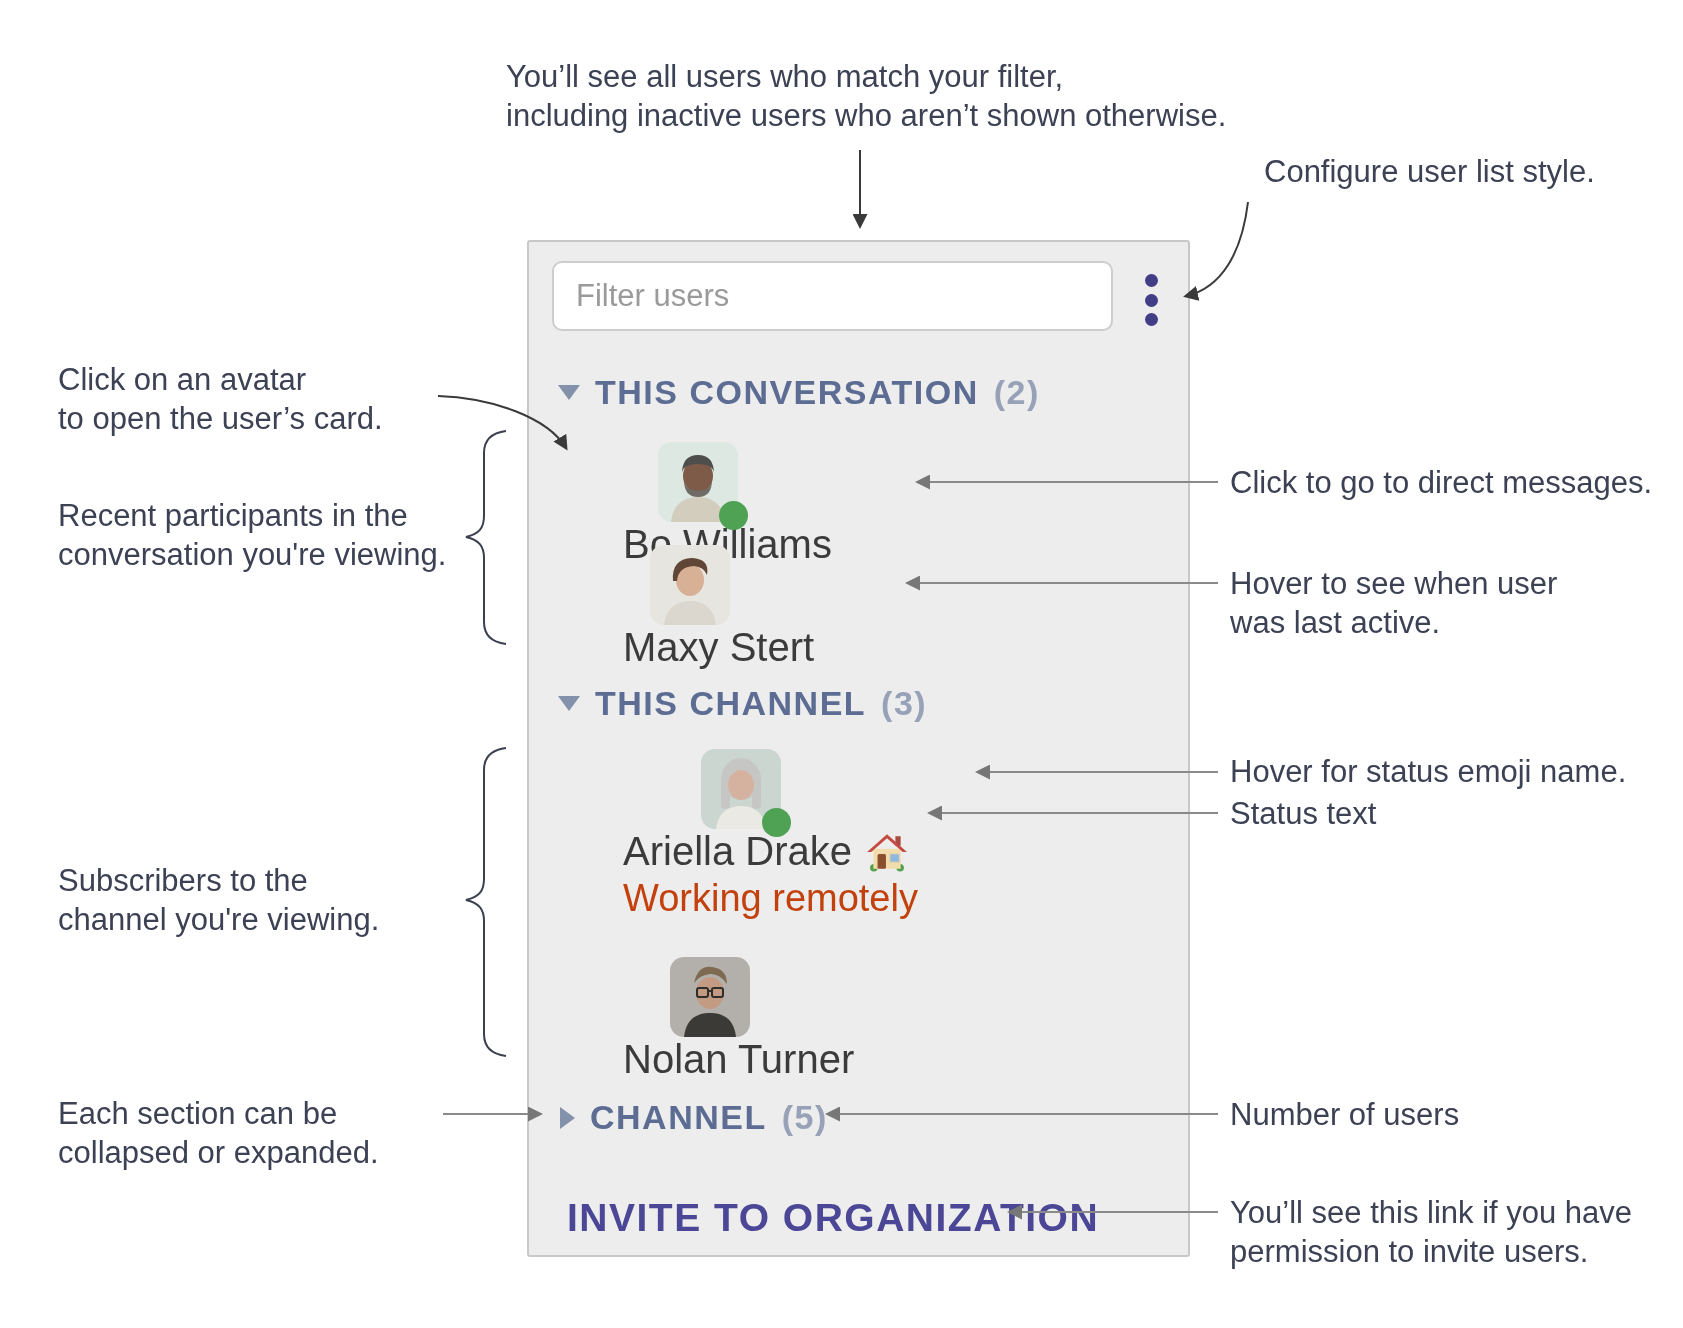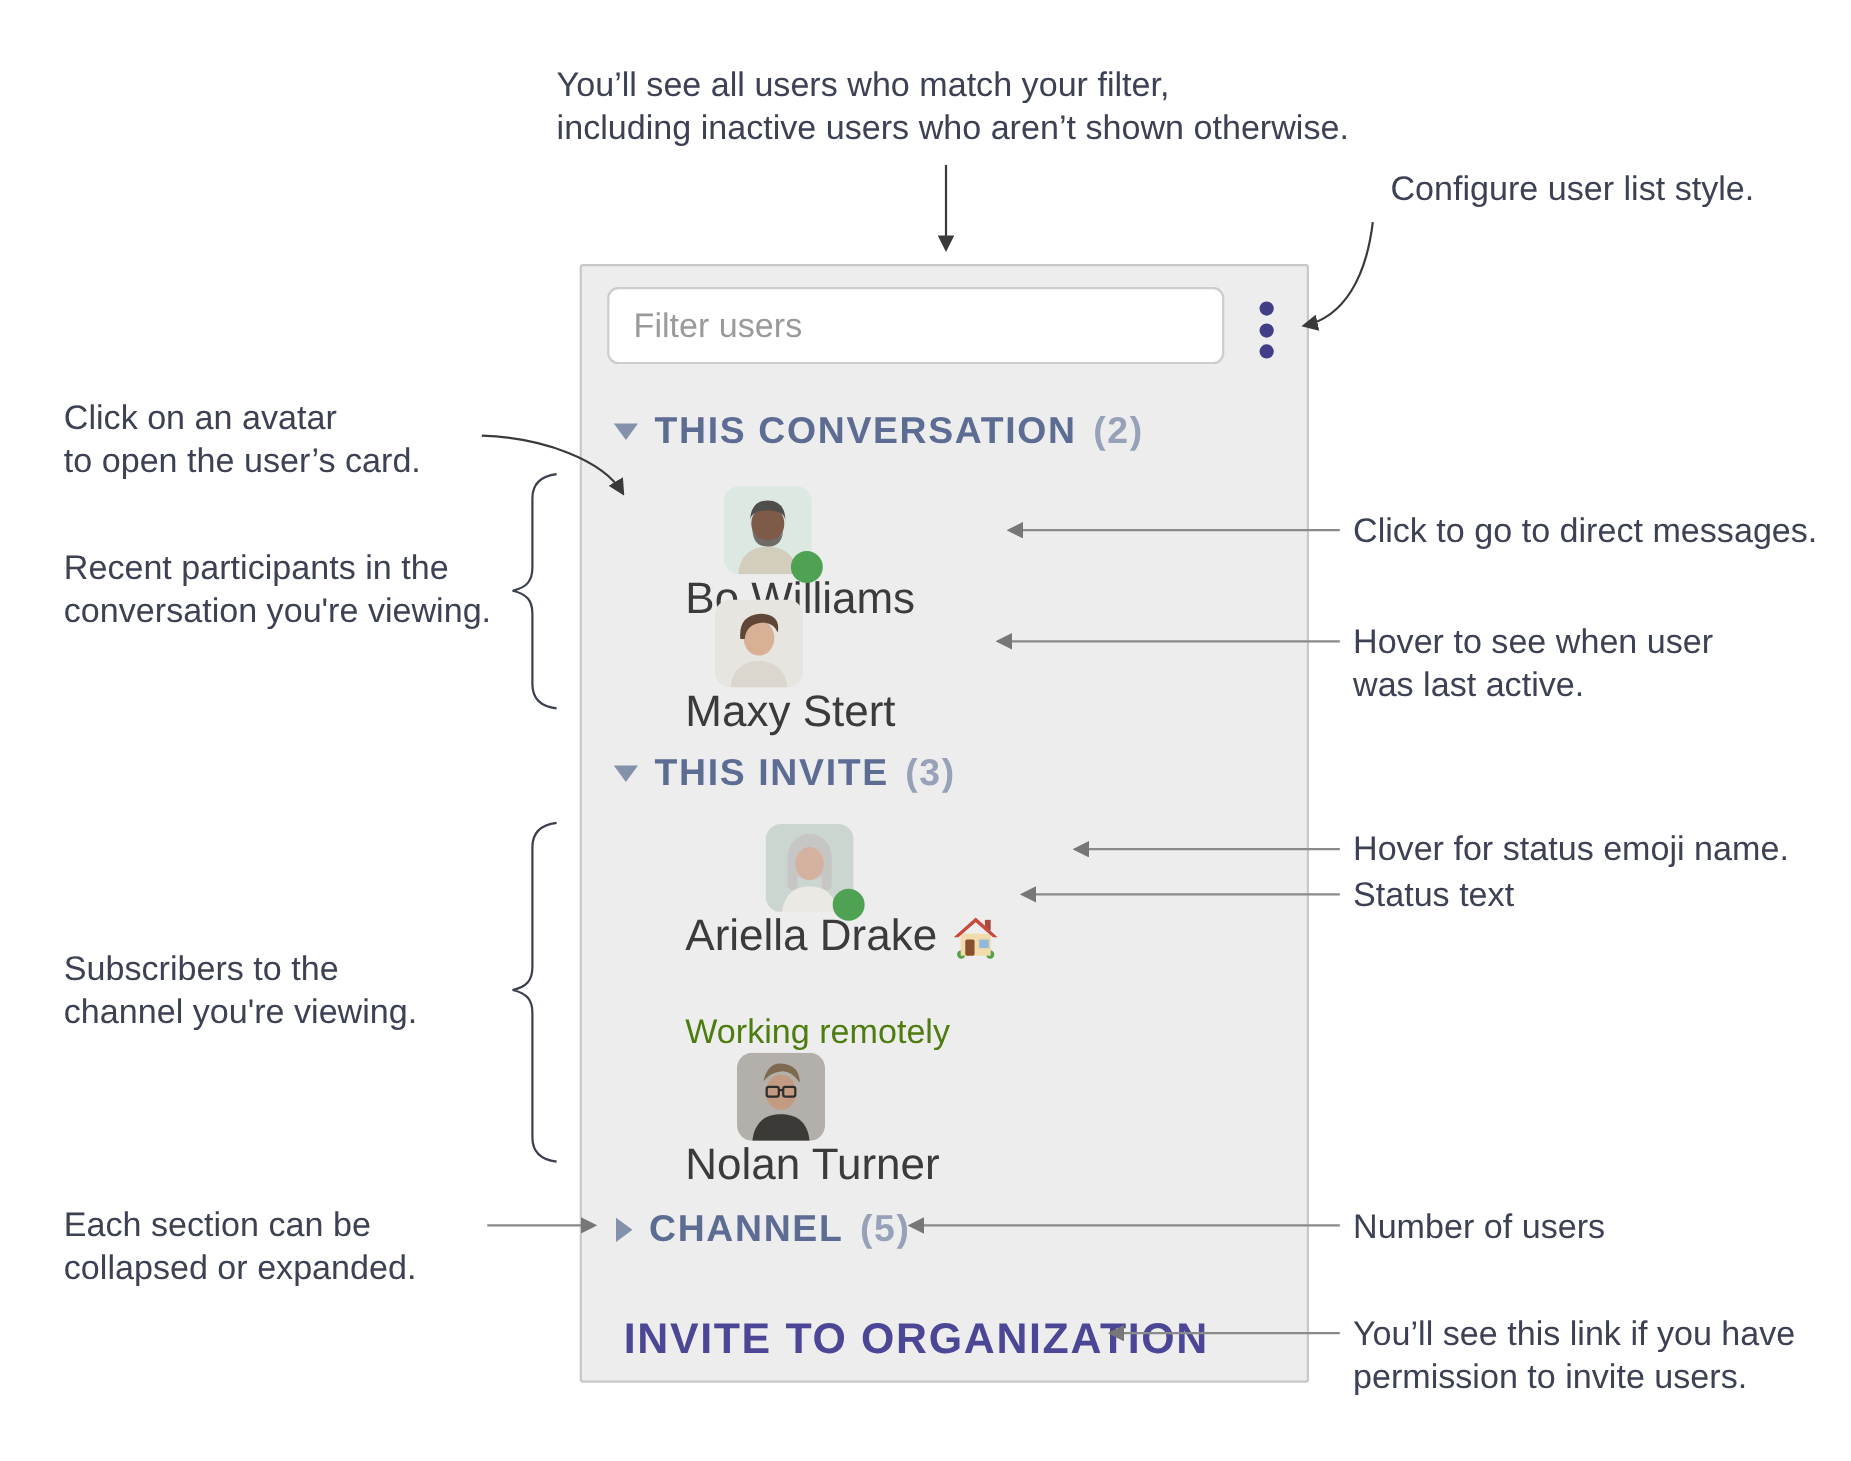--- a/index.html
+++ b/index.html
@@ -27,23 +27,23 @@
   .tri-down{width:0;height:0;border-left:11px solid transparent;border-right:11px solid transparent;
             border-top:15px solid #8391ab;}
   .tri-right{width:0;height:0;border-top:11px solid transparent;border-bottom:11px solid transparent;
              border-left:15px solid #8391ab;}
 
   .row{position:absolute;left:36px;display:flex;align-items:center;flex-direction:column;}
   .avatar{position:relative;width:80px;height:80px;border-radius:14px;overflow:visible;cursor:pointer;flex:none;}
   .avatar svg{border-radius:14px;display:block;}
   .pdot{position:absolute;left:61px;top:59px;width:29px;height:29px;border-radius:50%;background:#4fa254;}
   .uname{margin-left:58px;font-size:40px;color:#3b3b3b;cursor:pointer;}
-  .ustack{margin-left:58px;display:flex;flex-direction:column;gap:43px;}
+  .ustack{margin-left:58px;display:flex;flex-direction:column;}
   .ustack .nline{display:flex;align-items:center;gap:14px;}
-  .status{font-size:31px;color:#4d7c0f;margin-top:3px;}
+  .status{font-size:38px;color:#c2410c;margin-top:3px;}
   .invite{position:absolute;left:38px;top:954px;font-size:39px;font-weight:bold;
           letter-spacing:1.5px;color:#4b4796;cursor:pointer;}
 
   
   .overlay{position:absolute;left:0;top:0;width:1683px;height:1328px;pointer-events:none;z-index:5;}
 </style>
 </head>
 <body>
 
 <div class="canvas">
@@ -130,21 +130,21 @@
           <ellipse cx="40" cy="35" rx="14" ry="16" fill="#d7b096"></ellipse>
           <path d="M23 36 Q21 14 42 13 Q60 14 57 30 Q54 22 44 21 Q28 22 27 36 Z" fill="#5f4636"></path>
           <path d="M14 80 C16 62 28 56 40 56 C52 56 64 62 66 80 Z" fill="#dbd7cf"></path>
         </svg>
       </div>
       <div class="uname">Maxy Stert</div>
     </div>
 
     <div class="sec-h" style="left:29px;top:442px;">
       <span class="tri-down"></span>
-      <span>THIS INVITE</span>
+      <span>THIS CHANNEL</span>
       <span class="cnt">(3)</span>
     </div>
 
     <div class="row" style="top:507px;">
       <div class="avatar">
         <svg width="80" height="80" viewBox="0 0 80 80">
           <rect width="80" height="80" fill="#ccd6d0"></rect>
           <ellipse cx="40" cy="30" rx="20" ry="21" fill="#c6c7c5"></ellipse>
           <rect x="20" y="28" width="9" height="32" rx="4" fill="#c6c7c5"></rect>
           <rect x="51" y="28" width="9" height="32" rx="4" fill="#c6c7c5"></rect>

